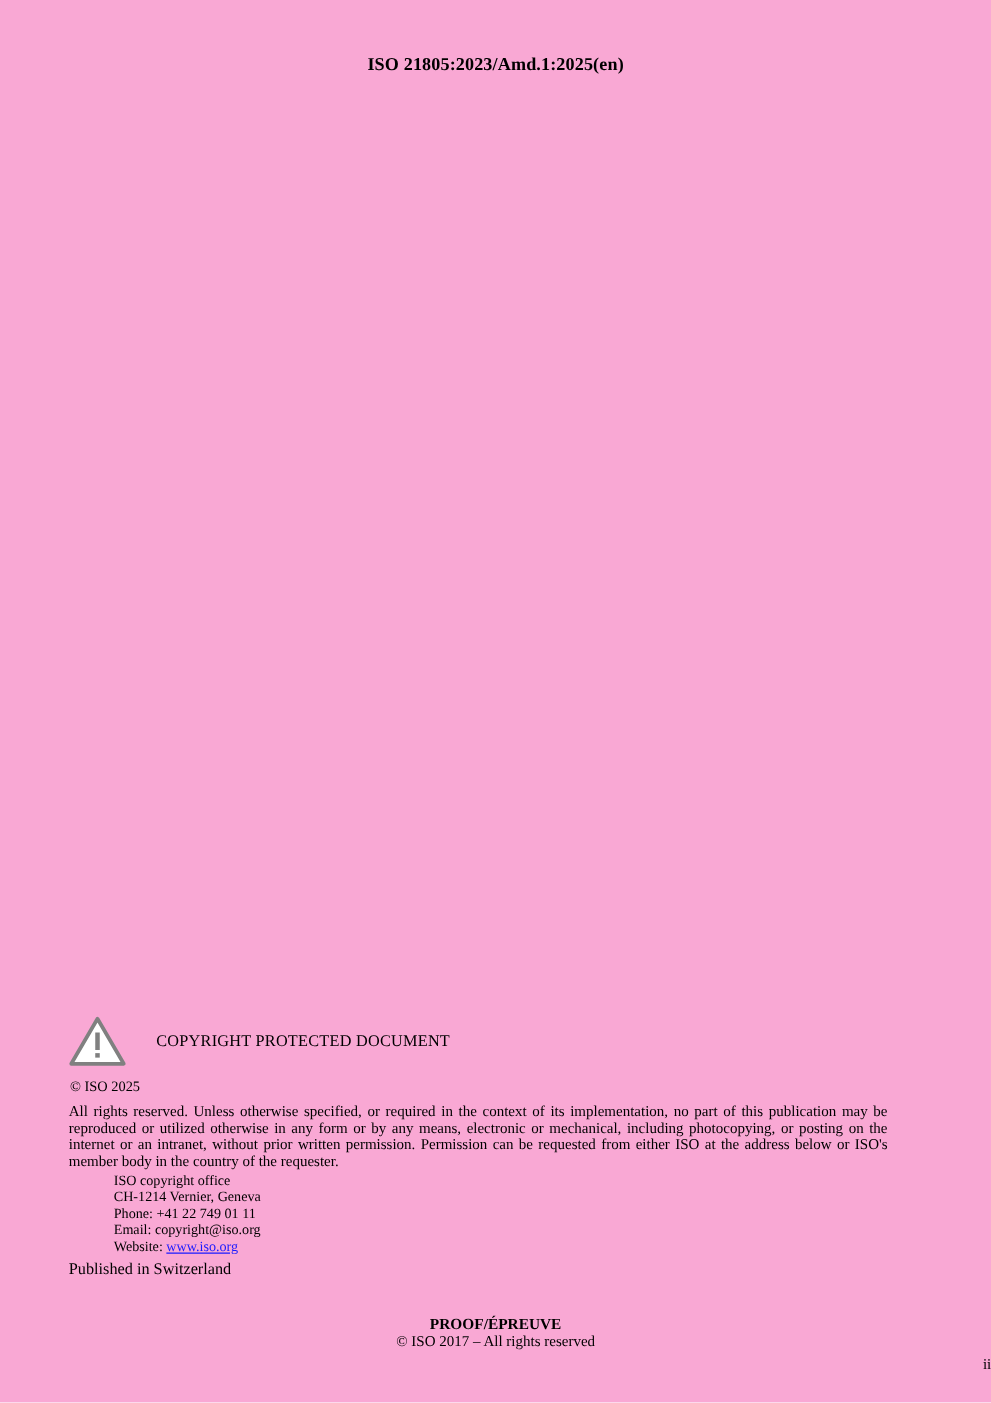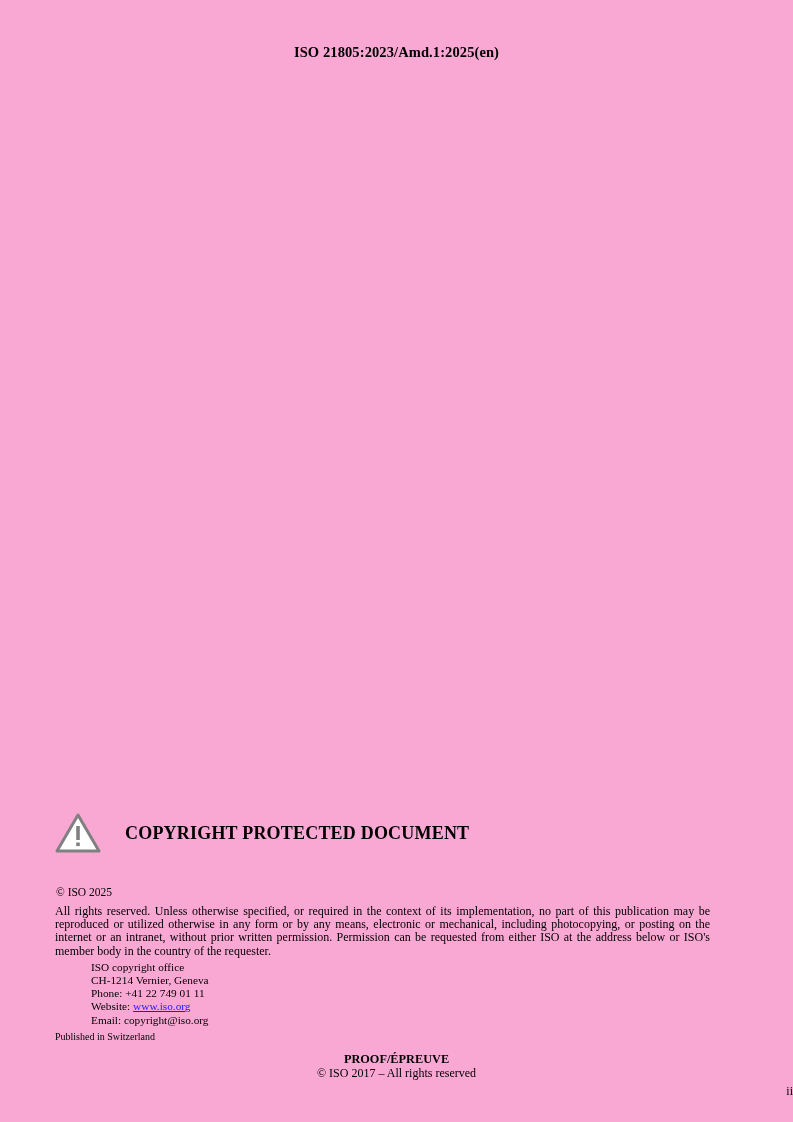--- a/index.html
+++ b/index.html
@@ -41,49 +41,49 @@
     height: 42px;
   }
   .warn-icon {
     width: 46px;
     height: 42px;
     display: block;
     flex: 0 0 46px;
   }
   .cp-heading {
     font-family: "Liberation Serif", serif;
-    font-weight: bold;
-    font-size: 18px;
+    font-weight: normal;
+    font-size: 13px;
     margin-left: 24px;
     letter-spacing: 0.2px;
   }
 
   .cp-year {
     font-size: 11.5px;
-    margin-top: 32px;
+    margin-top: 10px;
     margin-left: 1px;
   }
   .cp-year .cmark {
     font-size: 11.5px;
   }
   .cp-body {
     font-size: 12px;
     line-height: 13.2px;
     margin-top: 7px;
     text-align: justify;
     width: 655px;
   }
   .cp-address {
     font-size: 11.3px;
     line-height: 13.2px;
     margin-top: 3px;
     margin-left: 36px;
   }
   .cp-published {
-    font-size: 10px;
+    font-size: 13px;
     line-height: 13.2px;
     margin-top: 3px;
   }
   .link {
     color: #1a1aff;
     text-decoration: underline;
   }
 
   .footer {
     position: absolute;
@@ -129,22 +129,22 @@
       <span class="cmark">©</span>
       <span>ISO 2025</span>
     </div>
 
     <div class="cp-body">All rights reserved. Unless otherwise specified, or required in the context of its implementation, no part of this publication may be reproduced or utilized otherwise in any form or by any means, electronic or mechanical, including photocopying, or posting on the internet or an intranet, without prior written permission. Permission can be requested from either ISO at the address below or ISO's member body in the country of the requester.</div>
 
     <div class="cp-address">
       <div>ISO copyright office</div>
       <div>CH-1214 Vernier, Geneva</div>
       <div>Phone: +41 22 749 01 11</div>
+      <div><span>Email: </span><span>copyright@iso.org</span></div>
       <div><span>Website: </span><span class="link">www.iso.org</span></div>
-      <div><span>Email: </span><span>copyright@iso.org</span></div>
     </div>
 
     <div class="cp-published">Published in Switzerland</div>
   </div>
 
   <div class="footer footer-proof">PROOF/ÉPREUVE</div>
   <div class="footer footer-rights">© ISO 2017 – All rights reserved</div>
   <div class="footer footer-pagenum">ii</div>
 
 </div>

